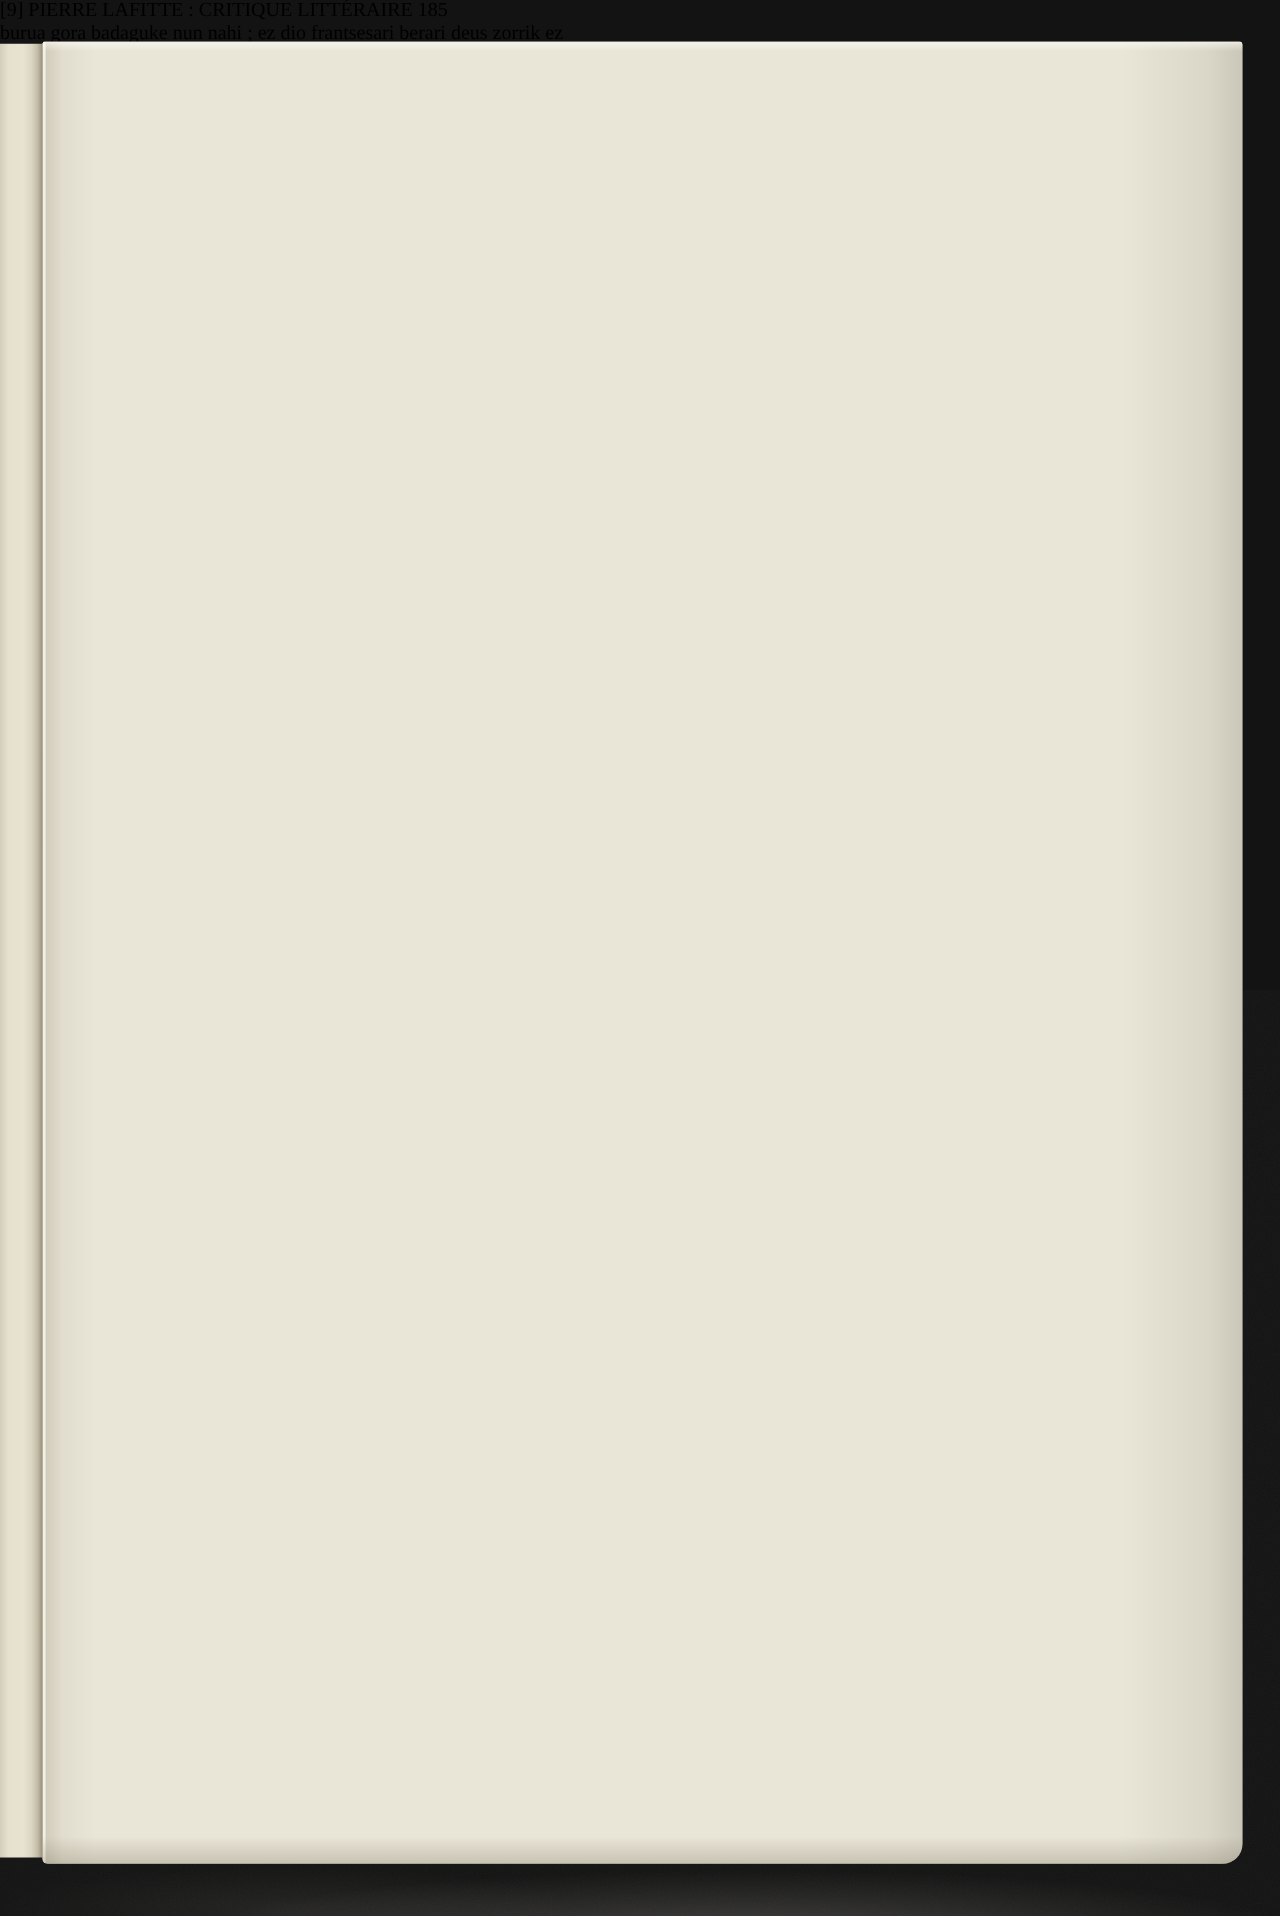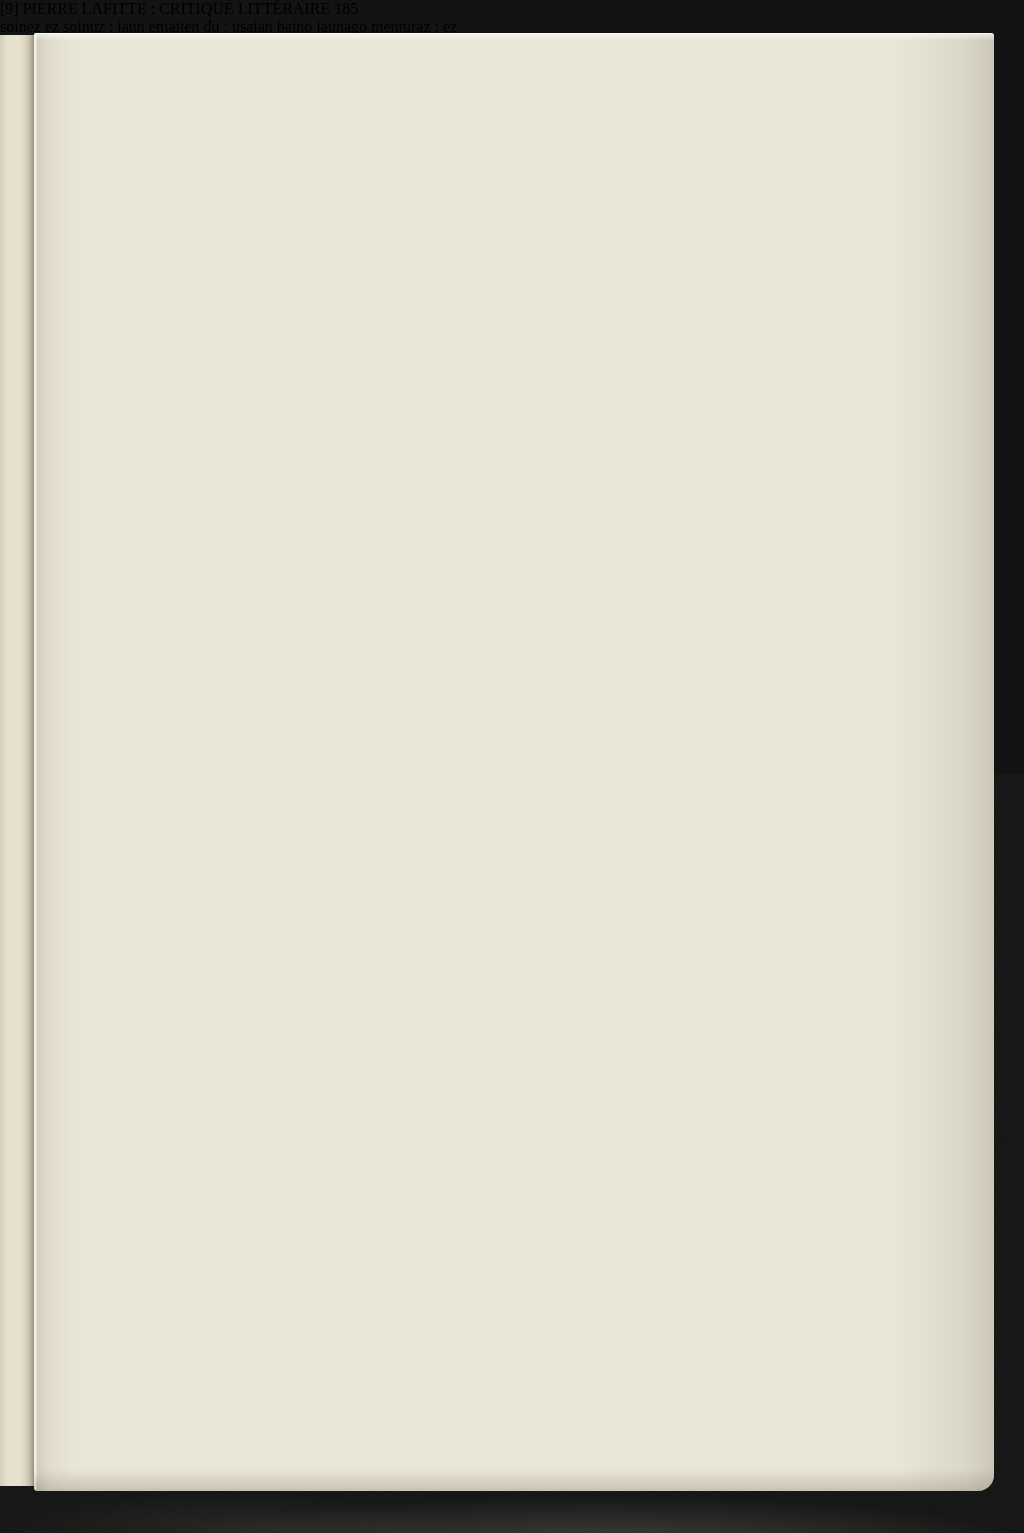--- a/index.html
+++ b/index.html
@@ -106,20 +106,21 @@
 
 <div class="running-header">
   <span class="h-left">[9]</span>
   <span class="h-center">PIERRE LAFITTE : CRITIQUE LITTÉRAIRE</span>
   <span class="h-right">185</span>
 </div>
 
 
 <div class="text-body">
     <div class="para">
+      <div class="line"><span>burua gora badaguke nun nahi ; ez dio frantsesari berari deus zorrik ez</span></div>
       <div class="line"><span>soinez ez soinuz : jaun emaiten du ; usaian baino jaunago menturaz ; ez</span></div>
       <div class="line"><span>ordean behin ere jaunegi, aberastu berri ergelaren pare ”. Et plus loin il</span></div>
       <div class="line"><span>confesse sa qualité de disciple : “ Errana dugu lehenago, eskualdun</span></div>
       <div class="line last"><span>izkiriatzaleen nausitzat baginaukala. Hitz hortan gaude ”.</span></div>
     </div>
     <div class="para gap">
       <div class="line indent"><span>Un autre modèle pour Pierre Lafitte c’est le journaliste Jean Hiriart-</span></div>
       <div class="line"><span>Urruty. Lorsqu’en 1944 il publiait </span><span class="it">Zer eta zer</span><span> de Hiriart-Urruty, peut-être</span></div>
       <div class="line"><span>pressentait-il que, quelques mois plus tard, il se muerait en journaliste</span></div>
       <div class="line"><span>fondateur de l’hebdomadaire </span><span class="it">Herria.</span><span> L’analyse qui est faite de Hiriart-</span></div>

